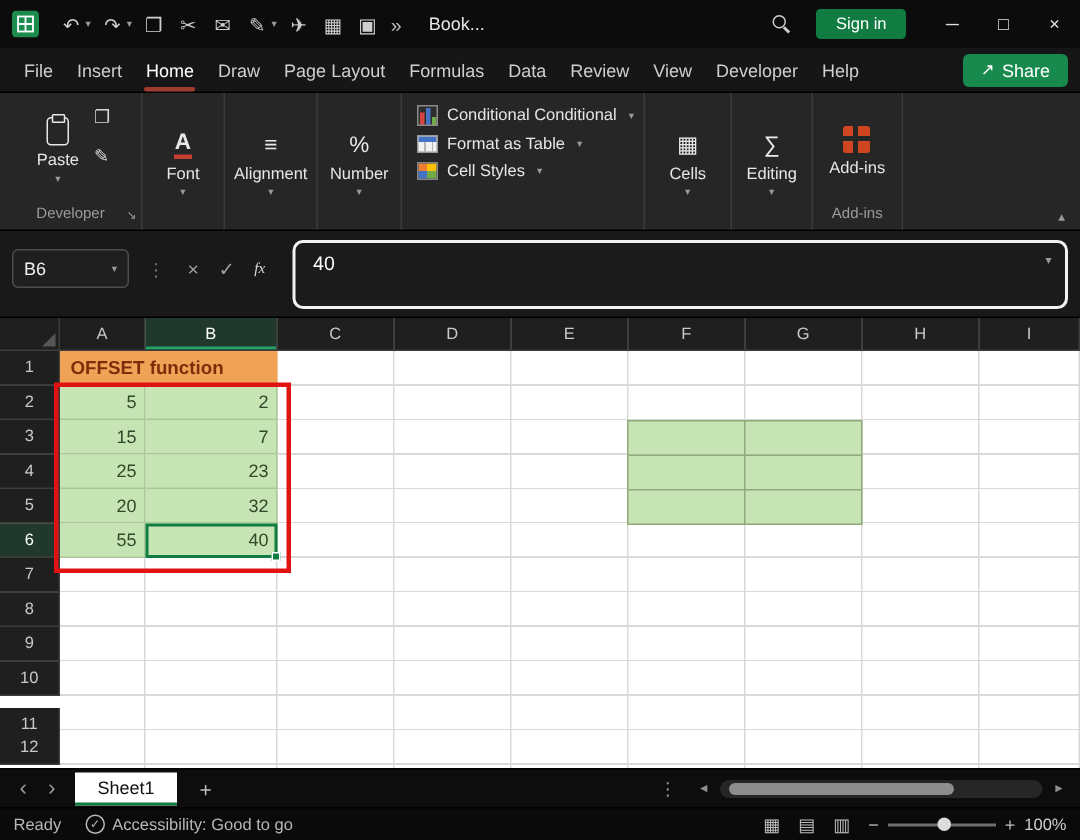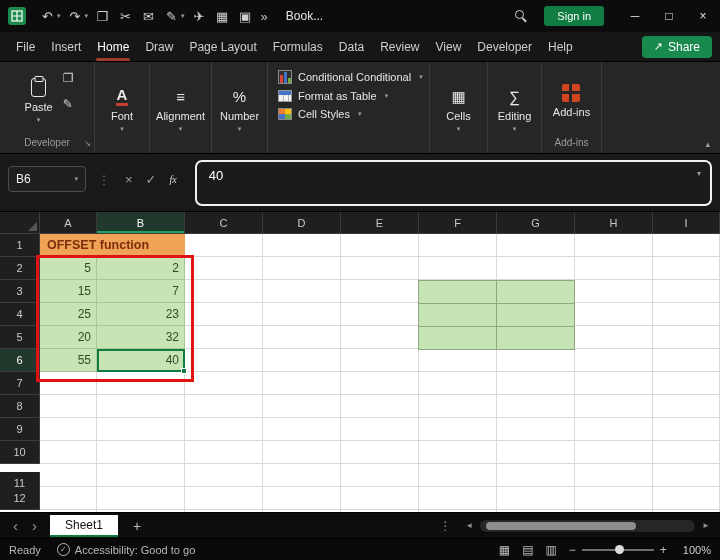--- a/index.html
+++ b/index.html
@@ -104,21 +104,21 @@
 
   
   .statusbar{height:22px;background:#0a0a0a;display:flex;align-items:center;color:#b8b8b8;font-size:11px;padding:0 9px;border-top:1px solid #000}
   .mode{margin-right:16px}
   .accicon{width:13px;height:13px;border:1px solid #b8b8b8;border-radius:50%;font-size:8px;display:inline-flex;align-items:center;justify-content:center;margin-right:5px;color:#b8b8b8}
   .stspacer{flex:1}
   .viewicon{font-size:12px;color:#bdbdbd;margin:0 6px}
   .zbtn{font-size:12px;color:#bdbdbd;margin:0 6px}
   .ztrack{width:72px;height:2px;background:#6f6f6f;position:relative}
   .zthumb{position:absolute;left:33px;top:-4px;width:9px;height:9px;border-radius:50%;background:#dcdcdc}
-  .zoompct{margin-left:10px;color:#cfcfcf}
+  .zoompct{color:#cfcfcf}
 </style>
 </head>
 <body>
 
 <div class="app">
 
   <div class="titlebar">
     <span class="logo">
       <svg width="18" height="18" viewBox="0 0 18 18">
           <rect width="18" height="18" rx="3" fill="#1d8a4e"></rect>

